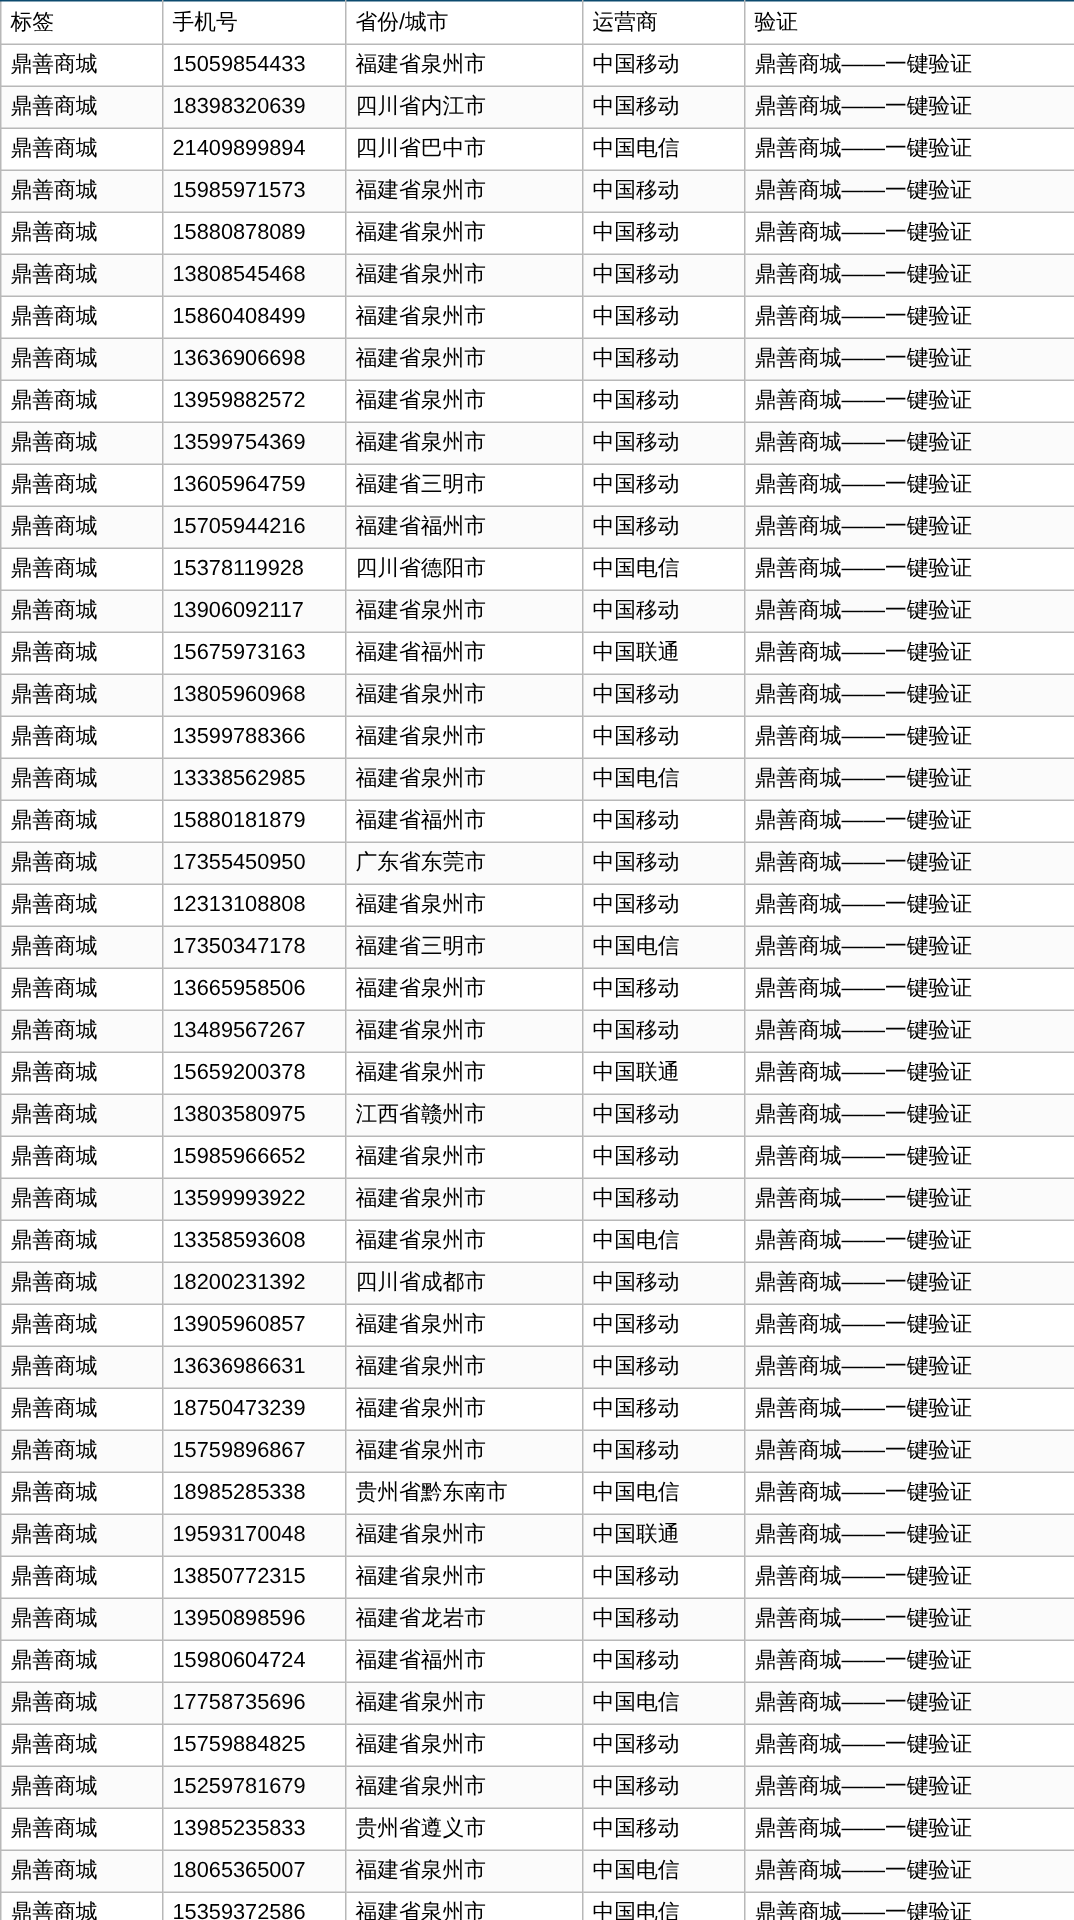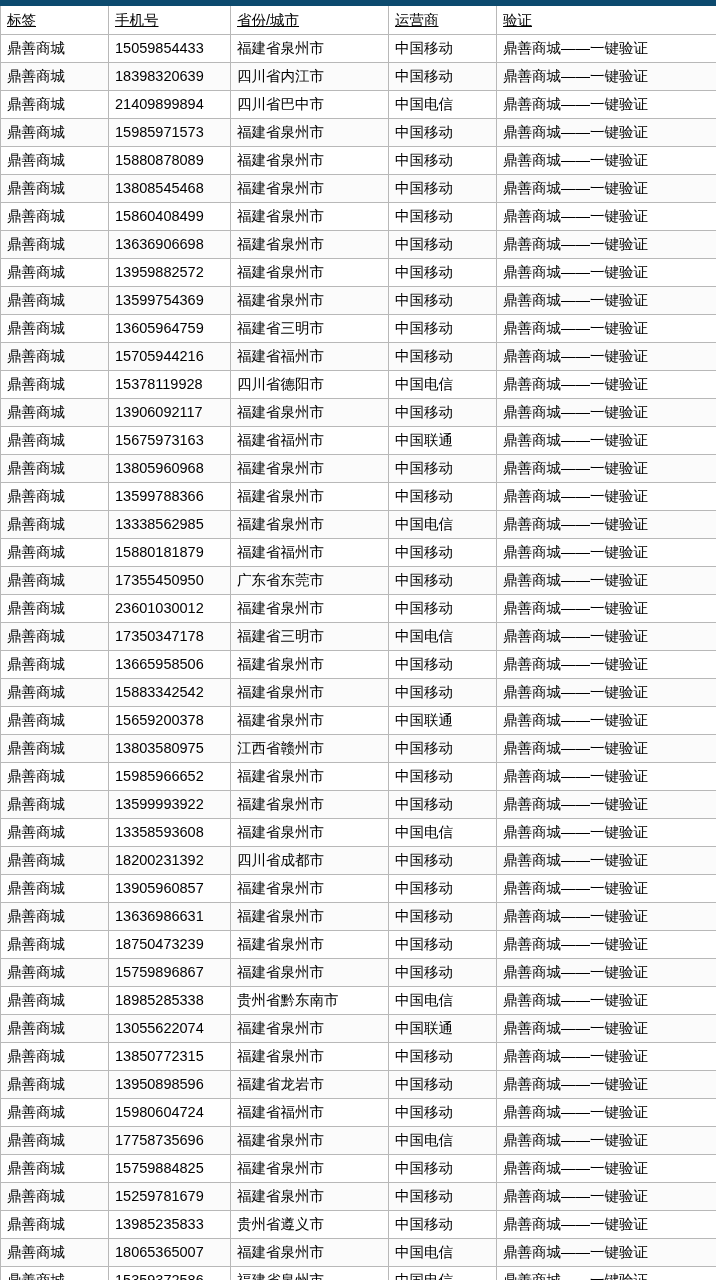--- a/index.html
+++ b/index.html
@@ -36,24 +36,23 @@
     white-space: nowrap;
     overflow: hidden;
     font-weight: normal;
     background: #ffffff;
   }
   table.data-table tr > th:first-child,
   table.data-table tr > td:first-child {
     border-left: 1px solid #b8b8b8;
   }
   table.data-table thead th {
-    border-top: 6px solid #0c4a6e;
+    border-top: 1px solid #0c4a6e;
     height: 28px;
     line-height: 28px;
-    text-decoration: underline;
   }
   table.data-table tbody tr:nth-child(even) td {
     background: #fbfbfb;
   }
 </style>
 </head>
 <body>
 
 <table class="data-table">
   <colgroup>
@@ -208,42 +207,42 @@
       </tr>
       <tr>
         <td>鼎善商城</td>
         <td>17355450950</td>
         <td>广东省东莞市</td>
         <td>中国移动</td>
         <td>鼎善商城——一键验证</td>
       </tr>
       <tr>
         <td>鼎善商城</td>
-        <td>23601030012</td>
+        <td>12313108808</td>
         <td>福建省泉州市</td>
         <td>中国移动</td>
         <td>鼎善商城——一键验证</td>
       </tr>
       <tr>
         <td>鼎善商城</td>
         <td>17350347178</td>
         <td>福建省三明市</td>
         <td>中国电信</td>
         <td>鼎善商城——一键验证</td>
       </tr>
       <tr>
         <td>鼎善商城</td>
         <td>13665958506</td>
         <td>福建省泉州市</td>
         <td>中国移动</td>
         <td>鼎善商城——一键验证</td>
       </tr>
       <tr>
         <td>鼎善商城</td>
-        <td>15883342542</td>
+        <td>13489567267</td>
         <td>福建省泉州市</td>
         <td>中国移动</td>
         <td>鼎善商城——一键验证</td>
       </tr>
       <tr>
         <td>鼎善商城</td>
         <td>15659200378</td>
         <td>福建省泉州市</td>
         <td>中国联通</td>
         <td>鼎善商城——一键验证</td>
@@ -313,21 +312,21 @@
       </tr>
       <tr>
         <td>鼎善商城</td>
         <td>18985285338</td>
         <td>贵州省黔东南市</td>
         <td>中国电信</td>
         <td>鼎善商城——一键验证</td>
       </tr>
       <tr>
         <td>鼎善商城</td>
-        <td>13055622074</td>
+        <td>19593170048</td>
         <td>福建省泉州市</td>
         <td>中国联通</td>
         <td>鼎善商城——一键验证</td>
       </tr>
       <tr>
         <td>鼎善商城</td>
         <td>13850772315</td>
         <td>福建省泉州市</td>
         <td>中国移动</td>
         <td>鼎善商城——一键验证</td>

